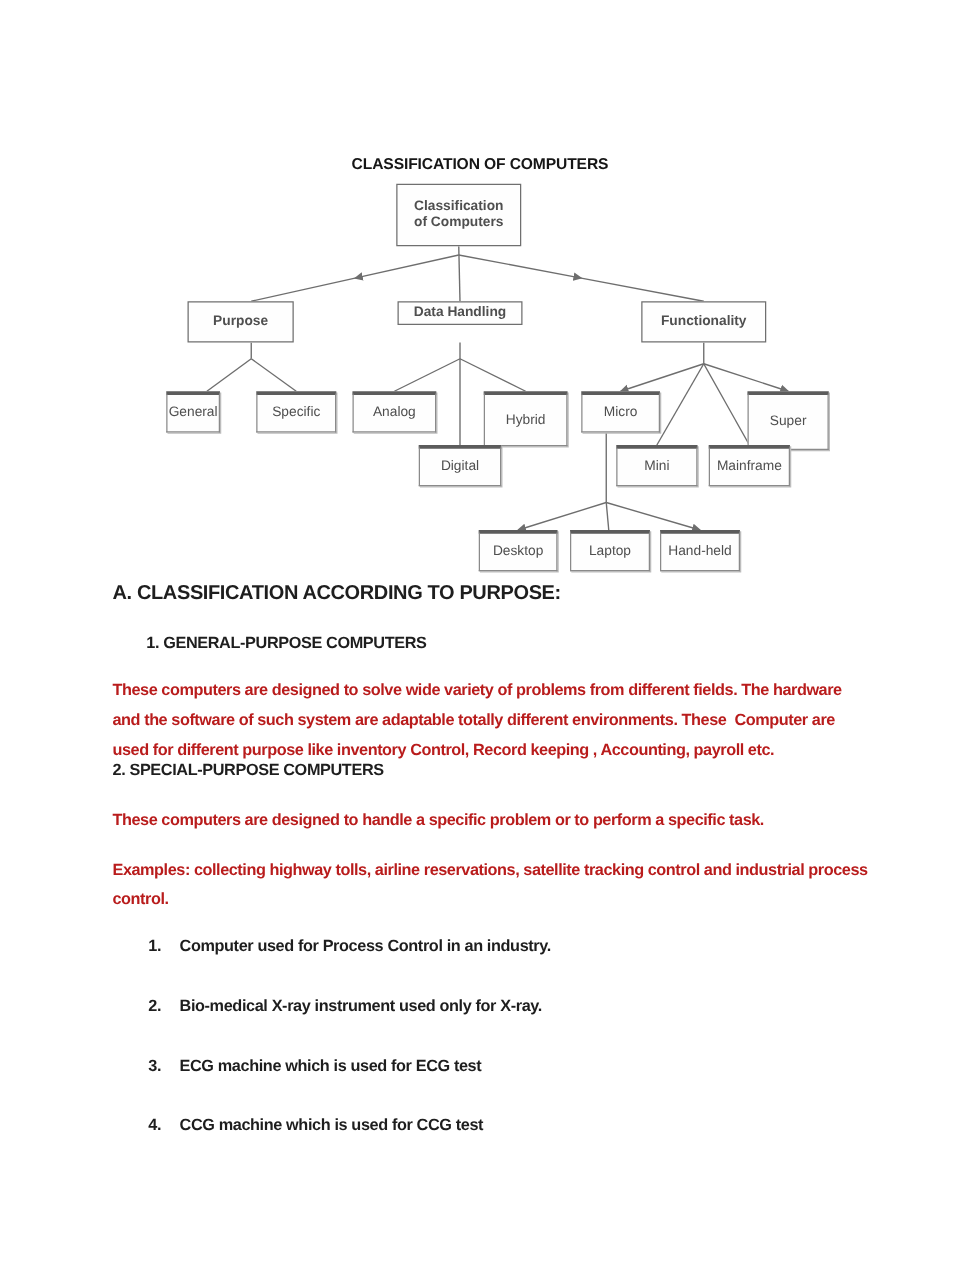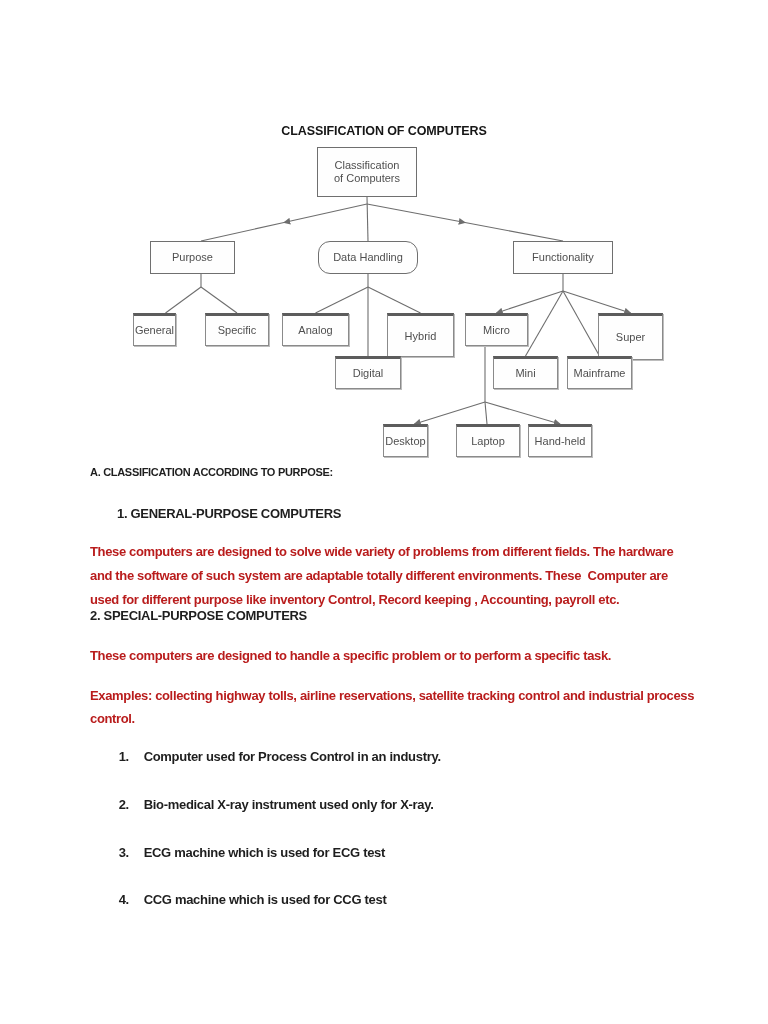--- a/index.html
+++ b/index.html
@@ -14,27 +14,27 @@
     font-size:12.5px;font-weight:700;letter-spacing:-0.1px;color:#161616;
   }
   
   .diagram{left:100px;top:140px;width:580px;height:332px;}
   .diagram svg{position:absolute;left:0;top:0;}
   .node{
     position:absolute;background:#fefefe;color:#4f4f4f;
     display:flex;align-items:center;justify-content:center;text-align:center;
     font-size:11px;line-height:13px;box-sizing:border-box;
   }
-  .lv12{border:1.5px solid #6f6f6f;}
+  .lv12{border:1.5px solid #6f6f6f;font-weight:bold;}
   .lv3{
     border:1px solid #8a8a8a;border-top:3px solid #5c5c5c;
     box-shadow:1px 1px 0 #bdbdbd;
   }
   
-  .h-a{left:90px;top:466px;font-size:11px;font-weight:700;letter-spacing:-0.3px;white-space:pre;}
+  .h-a{left:90px;top:466px;font-size:16px;font-weight:700;letter-spacing:-0.3px;white-space:pre;}
   .h-sub1{left:117px;top:506px;font-size:13px;font-weight:700;letter-spacing:-0.3px;white-space:pre;}
   .h-sub2{left:90px;top:608px;font-size:13px;font-weight:700;letter-spacing:-0.3px;white-space:pre;}
   .bodyline{
     left:90px;font-size:13px;font-weight:600;letter-spacing:-0.35px;
     white-space:pre;color:#b91c1c;
   }
   .li-row{left:112px;font-size:13px;font-weight:700;letter-spacing:-0.3px;white-space:pre;}
   .li-num{display:inline-block;width:25px;}
 </style>
 </head>
@@ -74,35 +74,35 @@
       <line x1="385" y1="262" x2="387" y2="284"></line>
       <line x1="385" y1="262" x2="460" y2="284" marker-end="url(#arr)"></line>
     </g>
   </svg>
 
   <div class="node lv12" style="left:217px;top:7px;width:100px;height:50px;flex-direction:column;">
     <span>Classification</span>
     <span>of Computers</span>
   </div>
   <div class="node lv12" style="left:50px;top:101px;width:85px;height:33px;">Purpose</div>
-  <div class="node lv12" style="left:218px;top:101px;width:100px;height:33px;border-radius:12px;">Data Handling</div>
+  <div class="node lv12" style="left:218px;top:101px;width:100px;height:19px;">Data Handling</div>
   <div class="node lv12" style="left:413px;top:101px;width:100px;height:33px;">Functionality</div>
 
   <div class="node lv3" style="left:33px;top:173px;width:43px;height:33px;">General</div>
   <div class="node lv3" style="left:105px;top:173px;width:64px;height:33px;">Specific</div>
   <div class="node lv3" style="left:182px;top:173px;width:67px;height:33px;">Analog</div>
   <div class="node lv3" style="left:287px;top:173px;width:67px;height:44px;">Hybrid</div>
   <div class="node lv3" style="left:365px;top:173px;width:63px;height:33px;">Micro</div>
   <div class="node lv3" style="left:498px;top:173px;width:65px;height:47px;">Super</div>
 
   <div class="node lv3" style="left:235px;top:216px;width:66px;height:33px;">Digital</div>
   <div class="node lv3" style="left:393px;top:216px;width:65px;height:33px;">Mini</div>
   <div class="node lv3" style="left:467px;top:216px;width:65px;height:33px;">Mainframe</div>
 
-  <div class="node lv3" style="left:283px;top:284px;width:45px;height:33px;">Desktop</div>
+  <div class="node lv3" style="left:283px;top:284px;width:63px;height:33px;">Desktop</div>
   <div class="node lv3" style="left:356px;top:284px;width:64px;height:33px;">Laptop</div>
   <div class="node lv3" style="left:428px;top:284px;width:64px;height:33px;">Hand-held</div>
 </div>
 
 <div class="abs h-a">A. CLASSIFICATION ACCORDING TO PURPOSE:</div>
 <div class="abs h-sub1">1. GENERAL-PURPOSE COMPUTERS</div>
 
 <div class="abs bodyline" style="top:544px;">These computers are designed to solve wide variety of problems from different fields. The hardware</div>
 <div class="abs bodyline" style="top:568px;">and the software of such system are adaptable totally different environments. These  Computer are</div>
 <div class="abs bodyline" style="top:592px;">used for different purpose like inventory Control, Record keeping , Accounting, payroll etc.</div>

